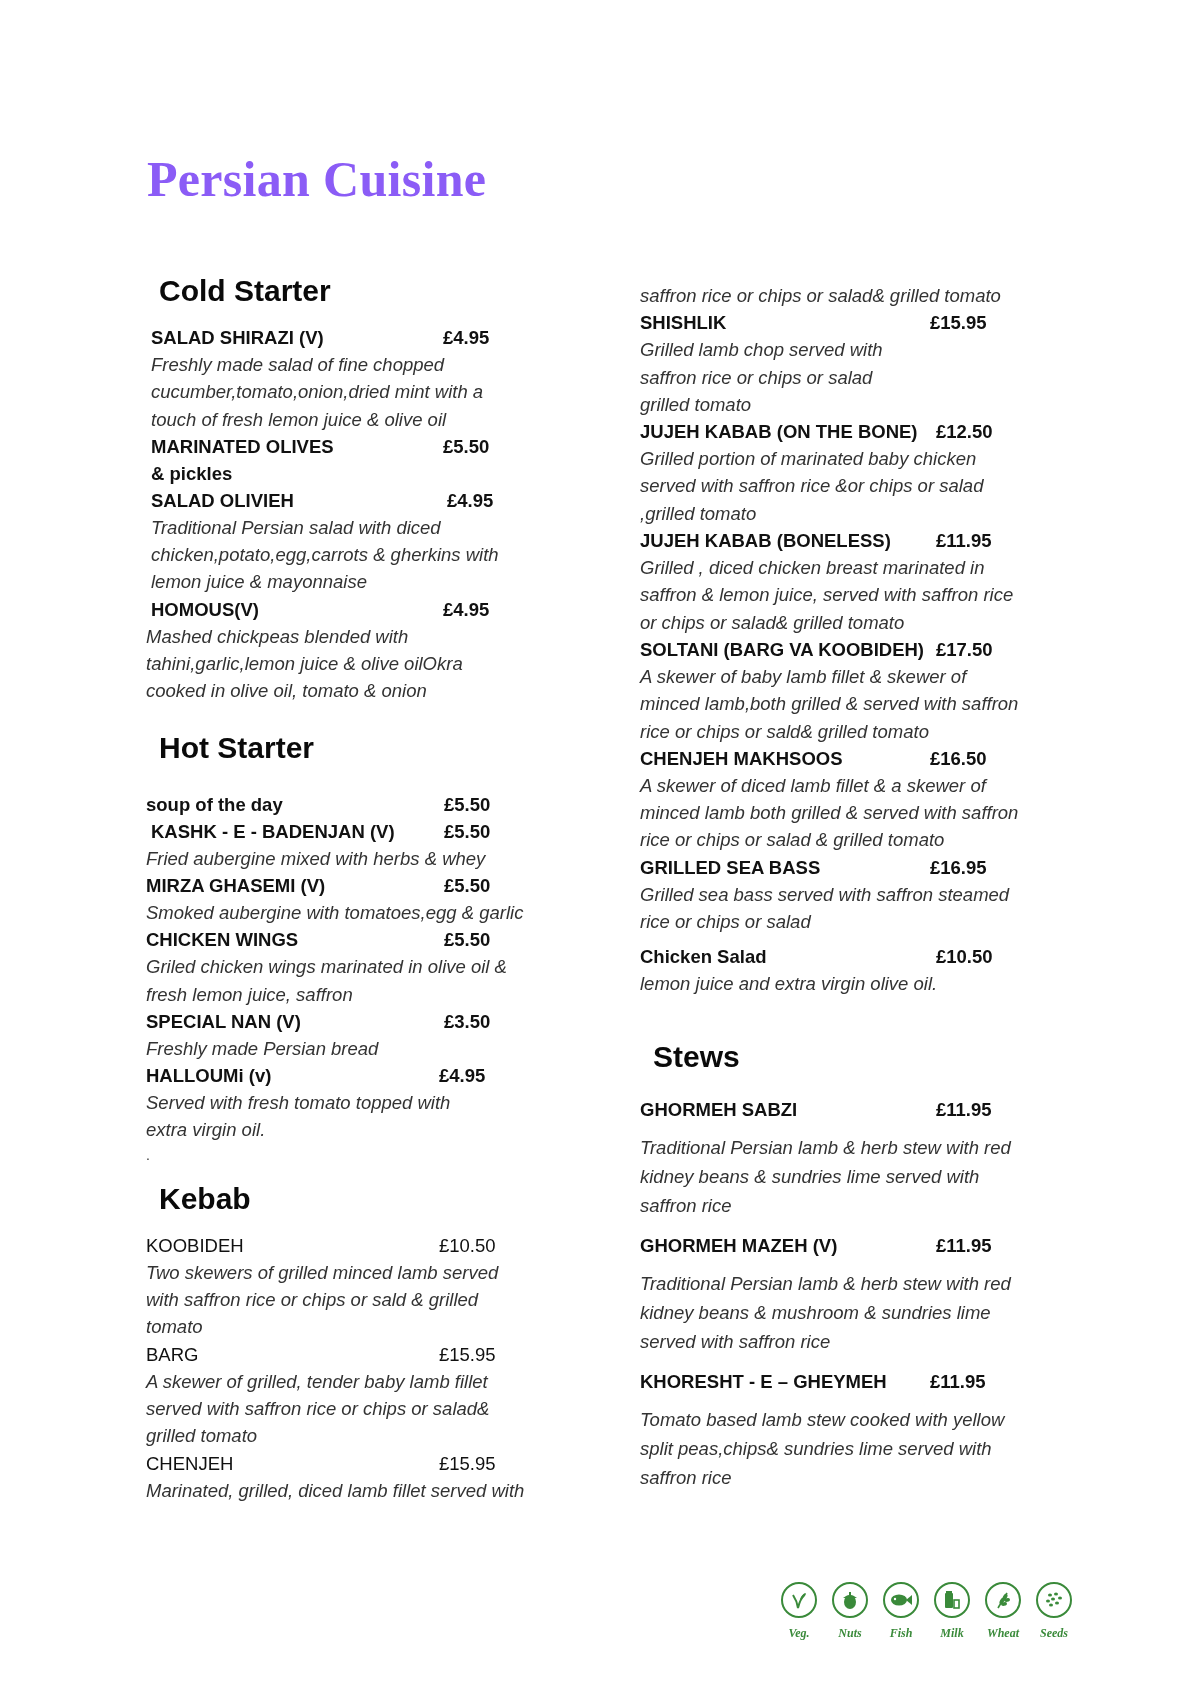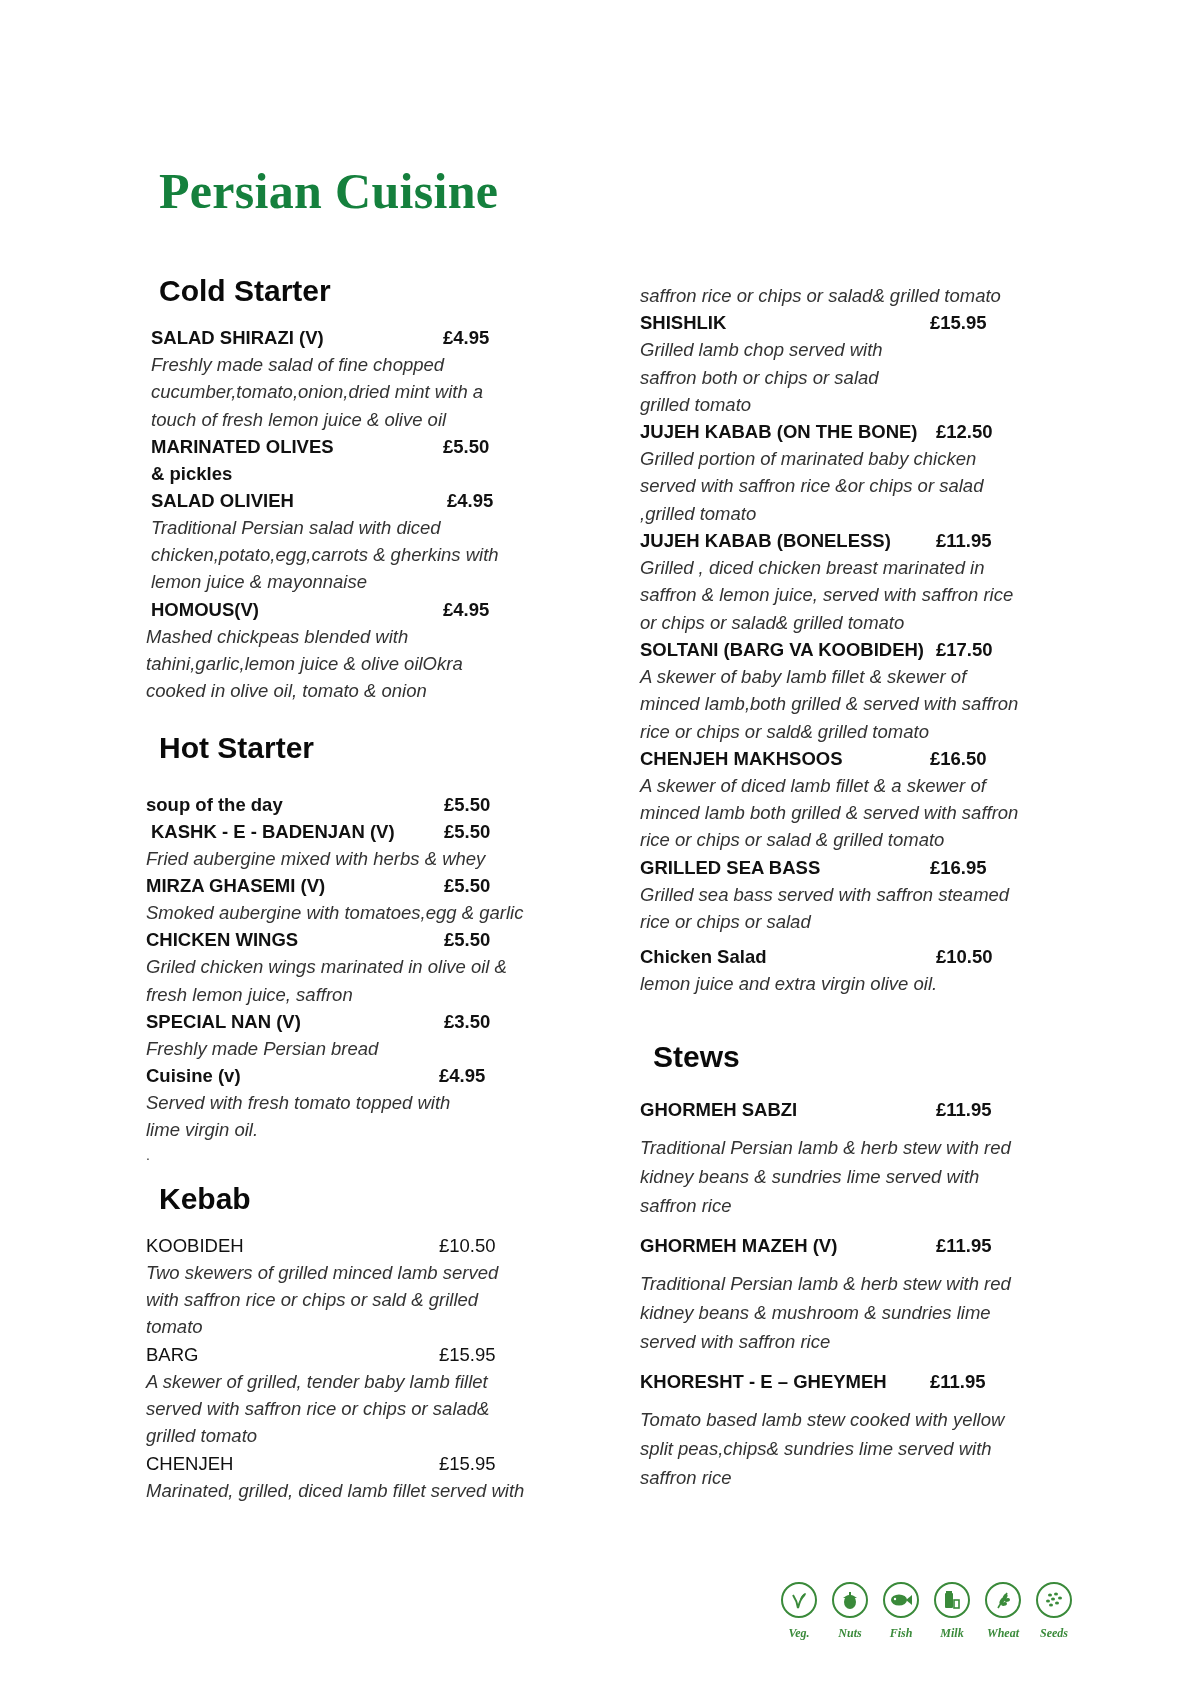--- a/index.html
+++ b/index.html
@@ -1,17 +1,17 @@
 <!DOCTYPE html>
 <html><head>
 <meta charset="utf-8">
 <style>
   html, body { margin: 0; padding: 0; background: #ffffff; }
   body { width: 1200px; height: 1697px; position: relative; overflow: hidden; font-family: "Liberation Sans", sans-serif; color: #111; }
-  .title { position: absolute; left: 147px; top: 150px; font-family: "Liberation Serif", serif; font-weight: bold; font-size: 50px; letter-spacing: 0.3px; color: #15803d; margin: 12px; }
+  .title { position: absolute; left: 147px; top: 150px; font-family: "Liberation Serif", serif; font-weight: bold; font-size: 50px; letter-spacing: 0.3px; color: #8b5cf6; margin: 0; }
   .col { position: absolute; }
   .col-left { left: 146px; top: 258px; width: 470px; }
   .col-right { left: 640px; top: 282px; width: 440px; }
   .section-title { font-weight: bold; font-size: 30px; margin: 13px; line-height: 40px; color: #0a0a0a; }
   .item-row { display: flex; font-weight: bold; font-size: 18.5px; line-height: 27px; color: #111; }
   .item-name { width: 292px; white-space: nowrap; }
   .col-right .item-name { width: 293px; }
   .item-price { white-space: nowrap; }
   .desc { font-style: italic; font-size: 18.5px; line-height: 27.3px; color: #333; margin: 0; }
   .indent { padding-left: 5px; }
@@ -118,25 +118,25 @@
     <div>
       <div class="item-row">
           <span class="item-name" style="width:298px">SPECIAL NAN (V)</span>
           <span class="item-price">£3.50</span>
         </div>
       <p class="desc">Freshly made Persian bread</p>
     </div>
 
     <div>
       <div class="item-row">
-          <span class="item-name" style="width:293px">Cuisine (v)</span>
+          <span class="item-name" style="width:293px">HALLOUMi (v)</span>
           <span class="item-price">£4.95</span>
         </div>
       <p class="desc">Served with fresh tomato topped with</p>
-      <p class="desc">lime virgin oil.</p>
+      <p class="desc">extra virgin oil.</p>
     </div>
     <div class="dot">.</div>
   </div>
 
   <div>
     <h2 class="section-title">Kebab</h2>
 
     <div>
       <div class="item-row normal-weight">
           <span class="item-name" style="width:293px">KOOBIDEH</span>
@@ -169,21 +169,21 @@
 
 <div class="col col-right">
   <p class="desc">saffron rice or chips or salad&amp; grilled tomato</p>
 
   <div>
     <div class="item-row">
         <span class="item-name" style="width:290px">SHISHLIK</span>
         <span class="item-price">£15.95</span>
       </div>
     <p class="desc">Grilled lamb chop served with</p>
-    <p class="desc">saffron both or chips or salad</p>
+    <p class="desc">saffron rice or chips or salad</p>
     <p class="desc">grilled tomato</p>
   </div>
 
   <div>
     <div class="item-row">
         <span class="item-name" style="width:296px">JUJEH KABAB (ON THE BONE)</span>
         <span class="item-price">£12.50</span>
       </div>
     <p class="desc">Grilled portion of marinated baby chicken</p>
     <p class="desc">served with saffron rice &amp;or chips or salad</p>

